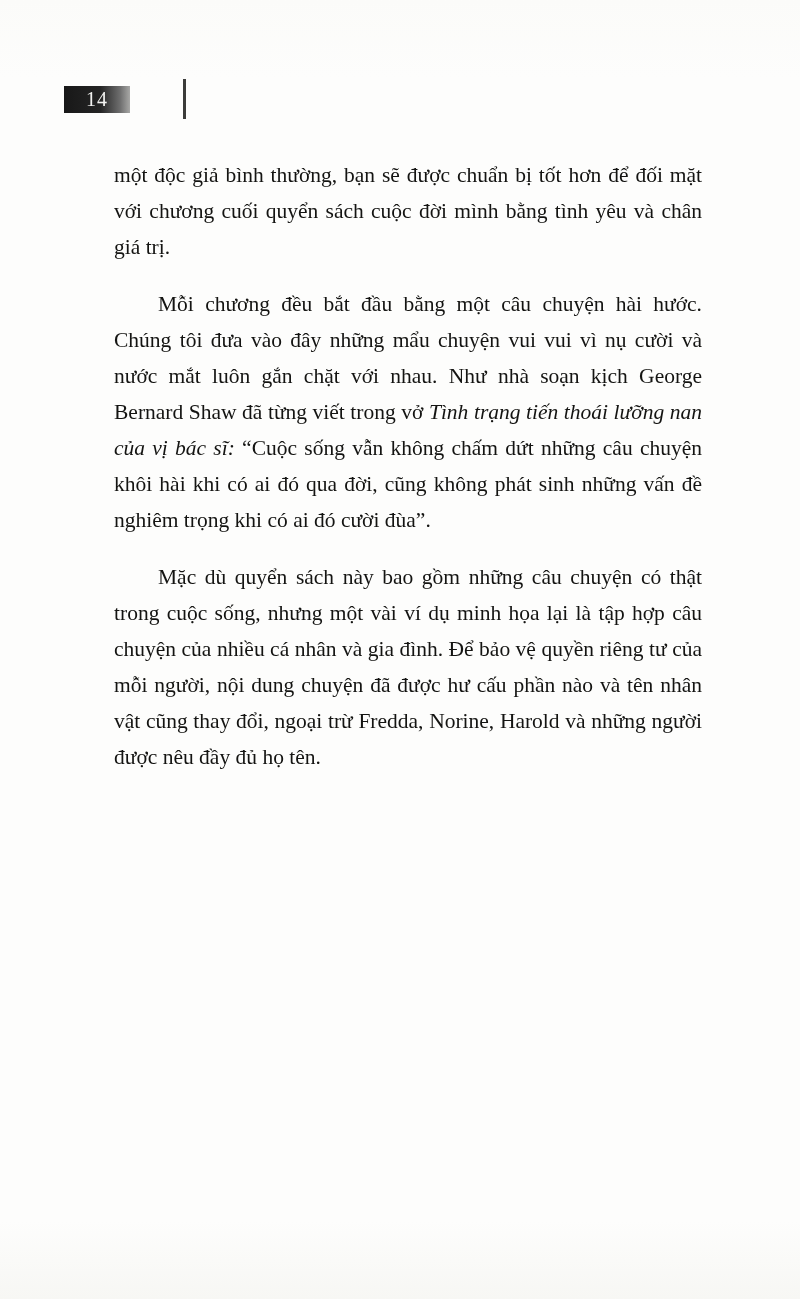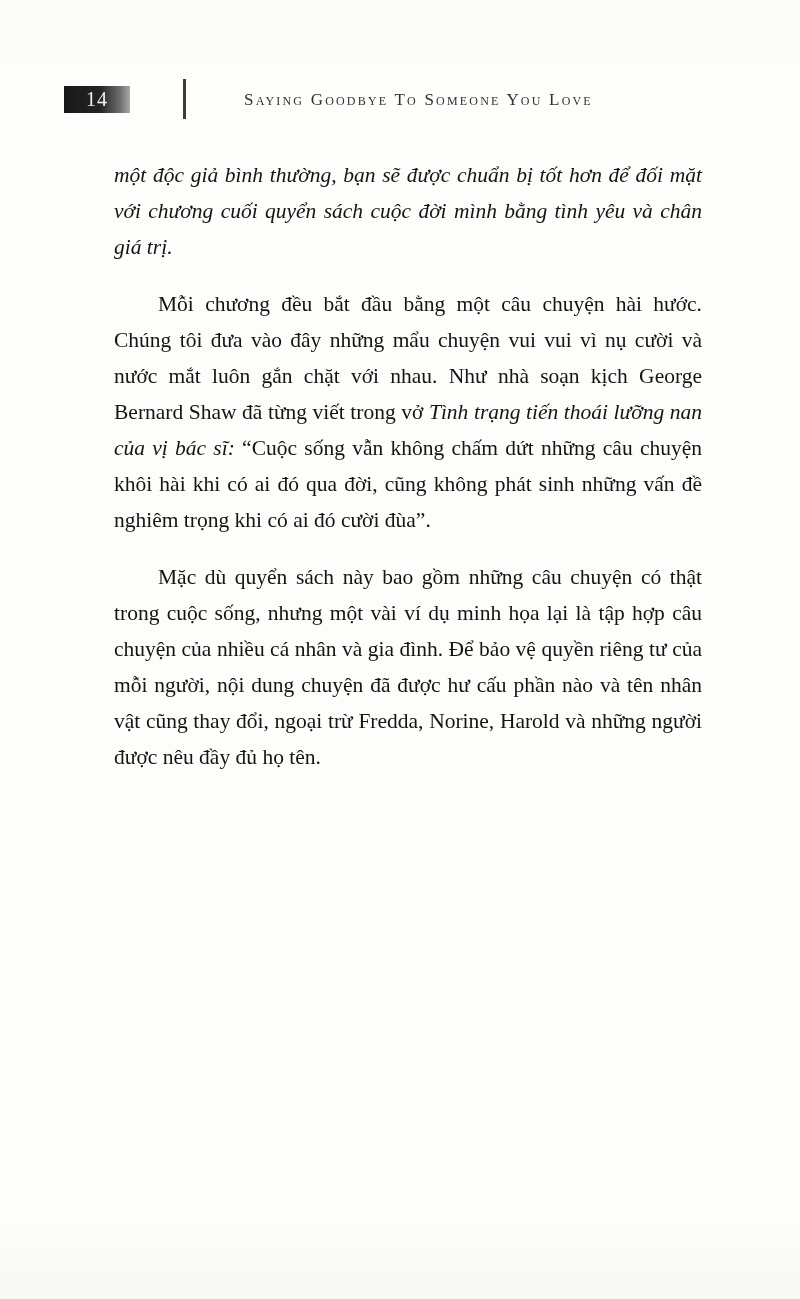--- a/index.html
+++ b/index.html
@@ -68,35 +68,33 @@
     line-height: 36px;
     text-align: justify;
     color: #141412;
   }
   .body-text p {
     margin: 0 0 21px 0;
     text-indent: 44px;
   }
   .body-text p.no-indent {
     text-indent: 0;
-    font-style: italic;
   }
   .body-text em {
     font-style: italic;
   }
 </style>
 </head>
 <body>
 
 <main class="page">
 
   <header class="page-header">
     <span class="page-number-badge">14</span>
     <span class="header-divider"></span>
-    <span class="running-title">Saying Goodbye To Someone You Love</span>
   </header>
 
   <section class="body-text">
 
     <p class="no-indent">
       <span>một độc giả bình thường, bạn sẽ được chuẩn bị tốt hơn để đối mặt với chương cuối quyển sách cuộc đời mình bằng tình yêu và chân giá trị.</span>
     </p>
 
     <p>
       <span>Mỗi chương đều bắt đầu bằng một câu chuyện hài hước. Chúng tôi đưa vào đây những mẩu chuyện vui vui vì nụ cười và nước mắt luôn gắn chặt với nhau. Như nhà soạn kịch George Bernard Shaw đã từng viết trong vở </span><em>Tình trạng tiến thoái lưỡng nan của vị bác sĩ:</em><span> “Cuộc sống vẫn không chấm dứt những câu chuyện khôi hài khi có ai đó qua đời, cũng không phát sinh những vấn đề nghiêm trọng khi có ai đó cười đùa”.</span>

